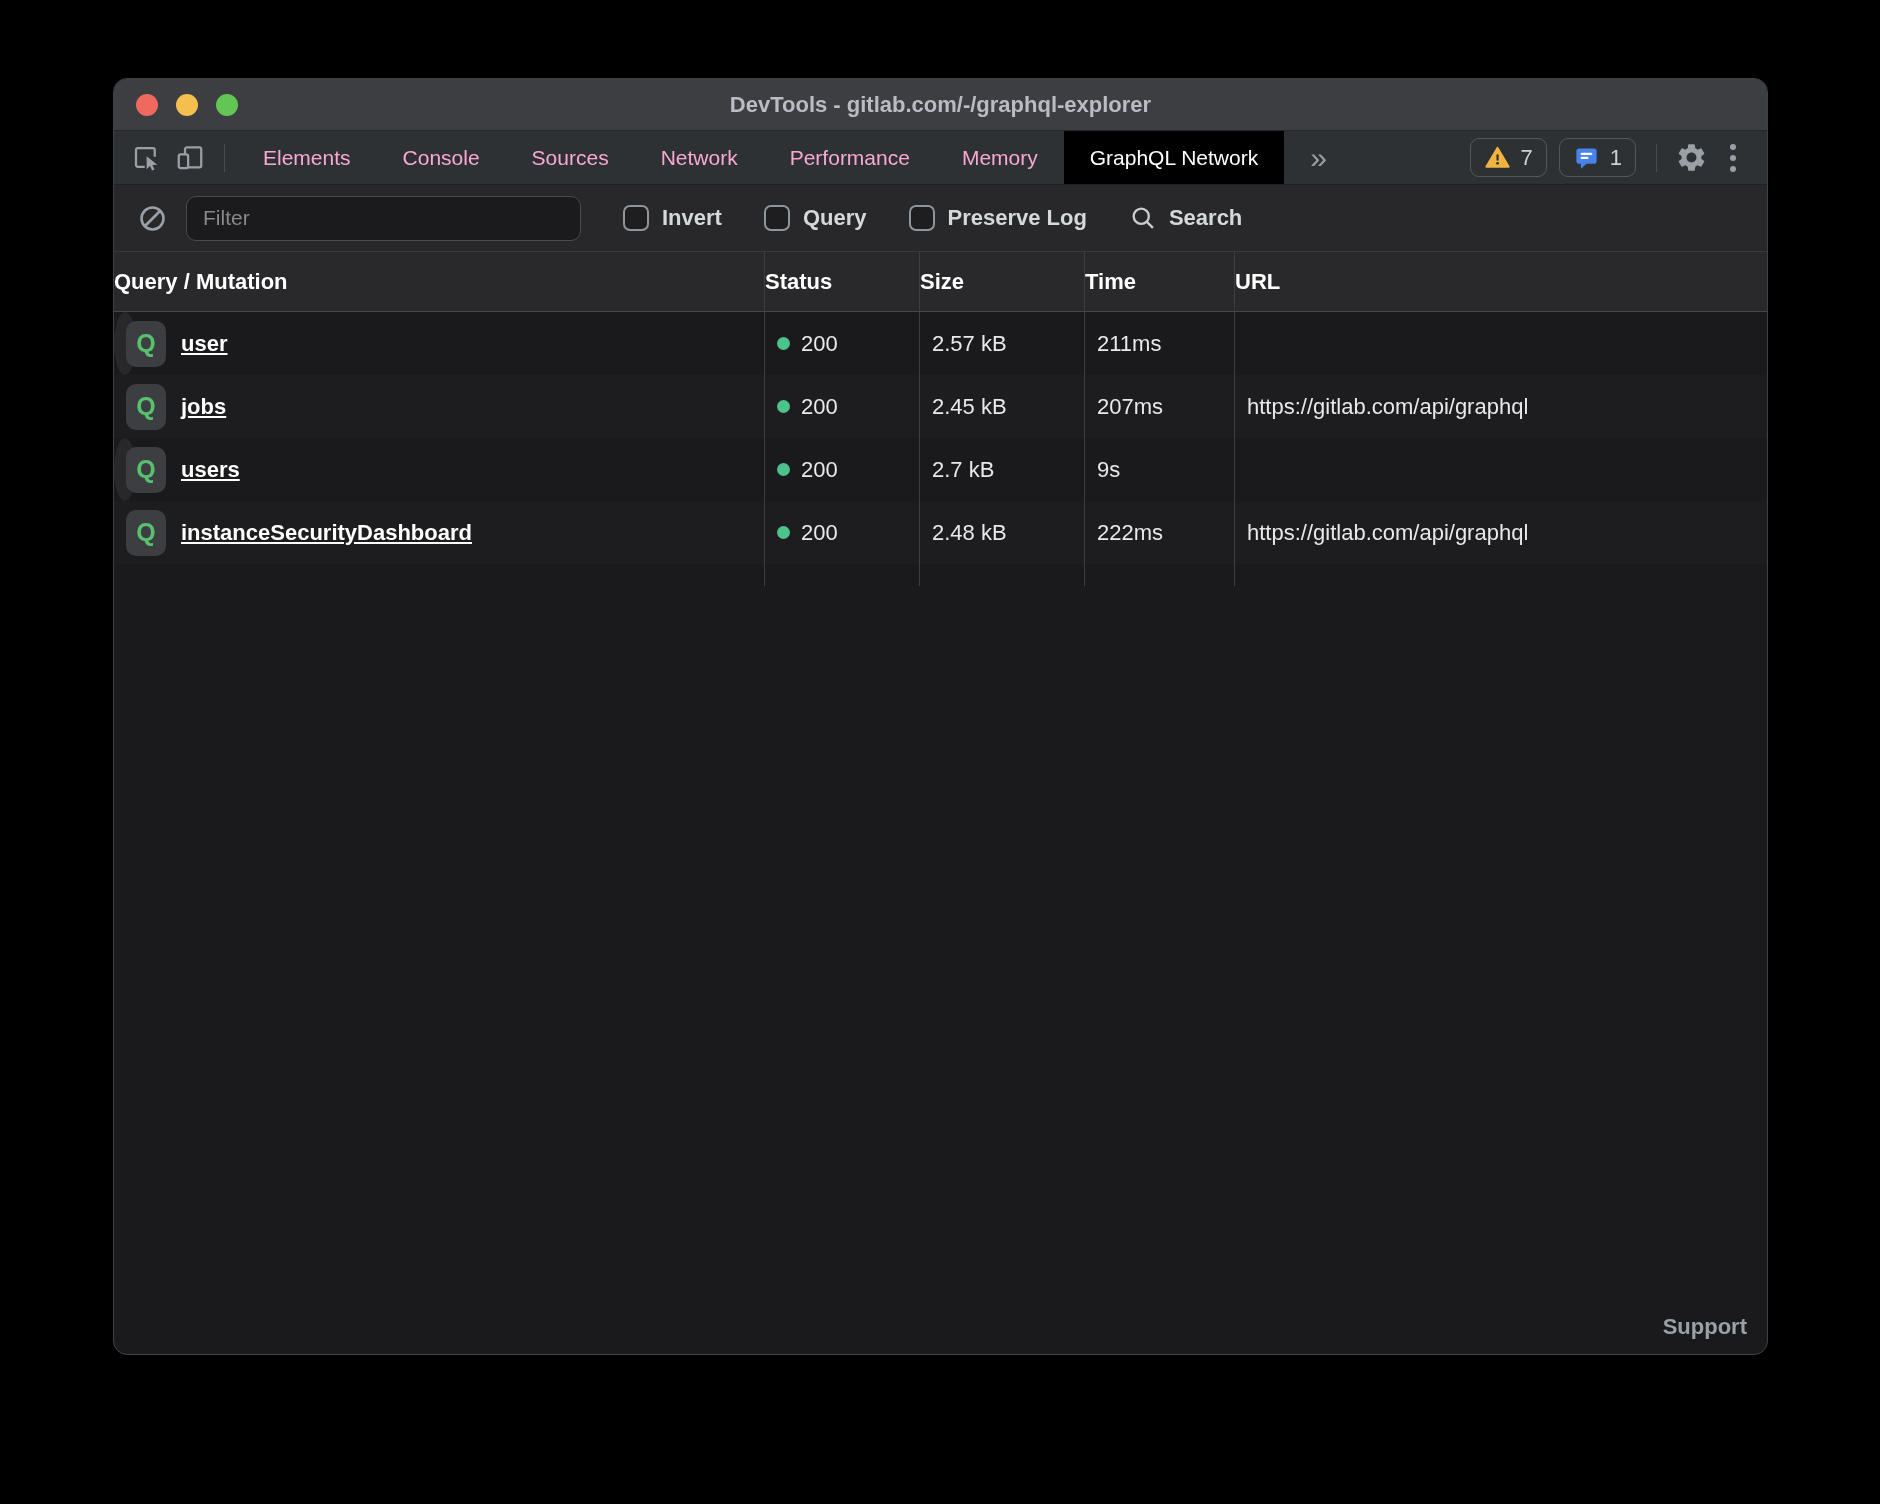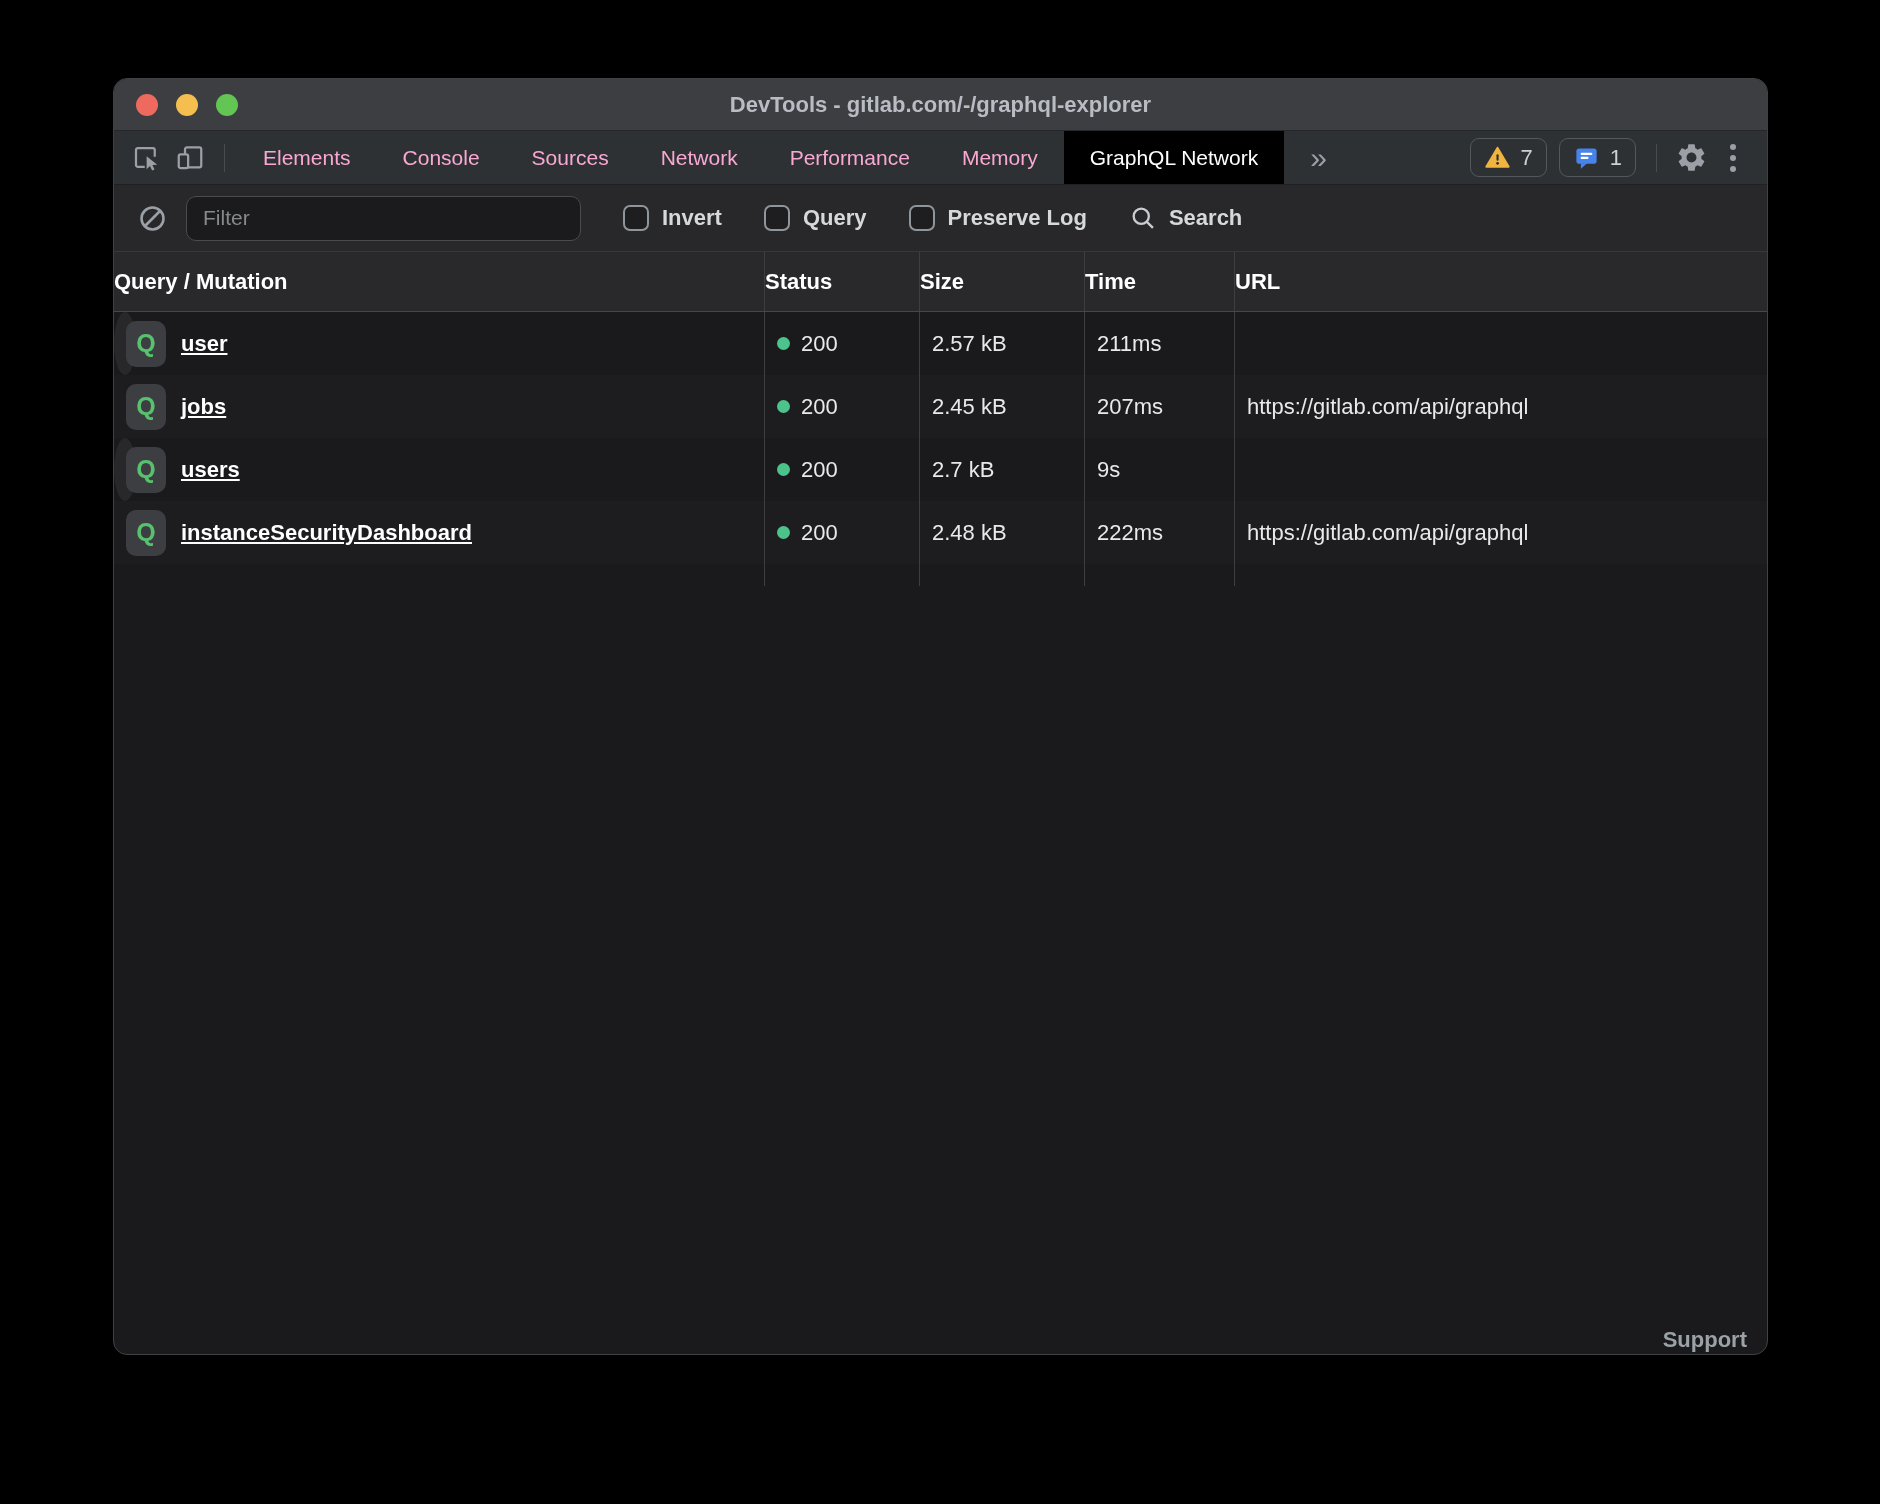--- a/index.html
+++ b/index.html
@@ -132,21 +132,21 @@
   }
   .qname { color: #fff; font-size: 22px; font-weight: 700; margin-left: 15px; white-space: nowrap; text-decoration: underline; }
   .status-dot { width: 13px; height: 13px; border-radius: 50%; background: #4cc38a; flex: 0 0 13px; }
   .cell-text { color: #e9e9eb; font-size: 22px; margin-left: 11px; white-space: nowrap; }
   .cell-text.nolead { margin-left: 0; }
   .divider-ext { height: 22px; }
   .ext { }
 
   .table-rest { flex: 1; position: relative; }
   .support {
-    position: absolute; right: 20px; bottom: 1px;
+    position: absolute; right: 20px; bottom: 14px;
     color: #9aa1a7; font-size: 22px; font-weight: 700;
     cursor: pointer;
   }
 
   svg { display: block; }
 </style>
 </head>
 <body>
 
 <div class="window">

